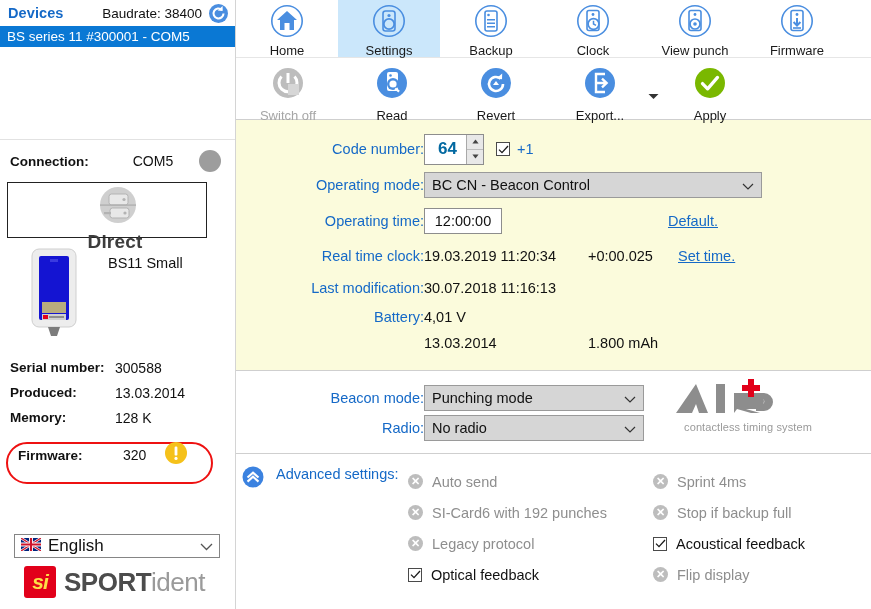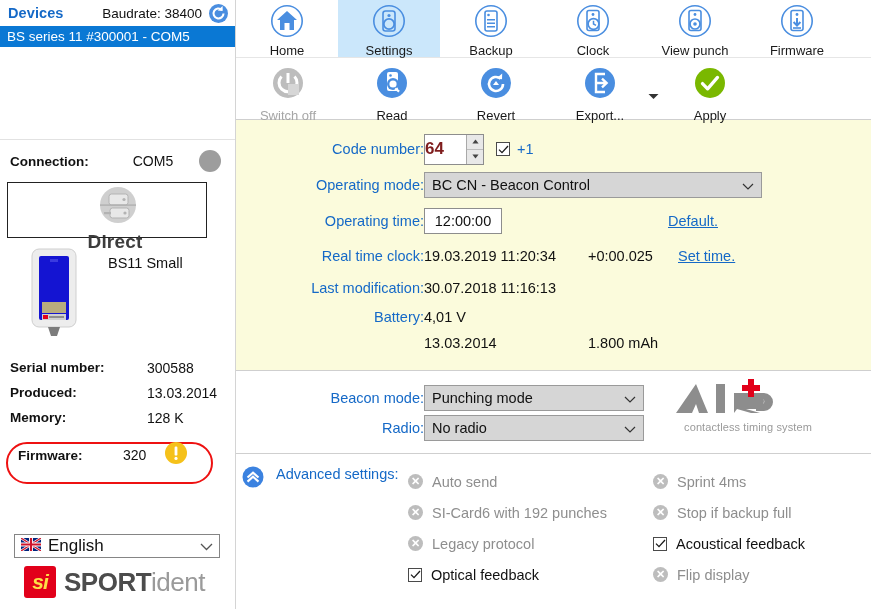--- a/index.html
+++ b/index.html
@@ -71,21 +71,21 @@
   .direct-ico { margin-left: 22px; }
   .direct-text {
     font-size: 19px; font-weight: bold; color: #3d3d3d;
     margin-left: 16px; letter-spacing: .2px;
   }
 
   .device-pic-row { display: flex; align-items: flex-start; padding: 9px 0 0 26px; }
   .device-name { font-size: 14.5px; color: #111; margin-left: 26px; margin-top: 8px; }
 
   .info-table { padding: 8px 0 0 10px; }
-  .info-line { display: flex; height: 25px; align-items: center; gap: 32px; }
+  .info-line { display: flex; height: 25px; align-items: center; }
   .info-key { font-weight: bold; font-size: 13.5px; color: #111; width: 105px; }
   .info-val { font-size: 14px; color: #111; }
 
   .fw-box {
     margin: 12px 22px 0 6px;
     border: 2px solid #ee1111;
     border-radius: 22px;
     height: 42px;
     display: flex; align-items: center;
     padding: 0 10px 16px 10px;
@@ -154,21 +154,21 @@
   .flabel {
     width: 188px; text-align: right; 
     color: #1569c7; font-size: 14.5px;
   }
   .fval { display: flex; align-items: center; }
 
   .spin {
     width: 60px; height: 31px; border: 1px solid #8d8d8d; background: #fff;
     display: flex; align-items: center; position: relative;
   }
-  .spin-num { font-size: 17px; font-weight: bold; color: #7f1d1d; }
+  .spin-num { font-size: 17px; font-weight: bold; color: #0369a1; padding-left: 13px; }
   .spin-btns {
     position: absolute; right: 0; top: 0; width: 17px; height: 100%;
     display: flex; flex-direction: column; border-left: 1px solid #a9a9a9;
   }
   .spin-btn {
     flex: 1; background: #e8e8e8; display: flex; align-items: center; justify-content: center;
     cursor: pointer;
   }
   .spin-btn + .spin-btn { border-top: 1px solid #bdbdbd; }
 

